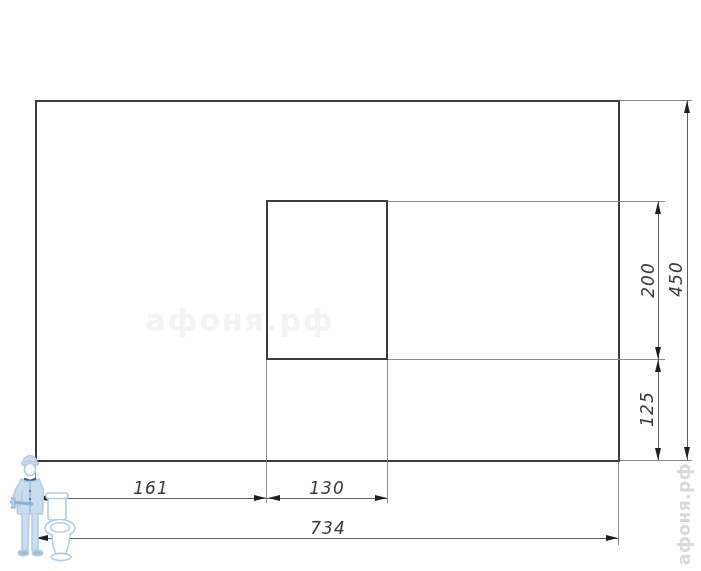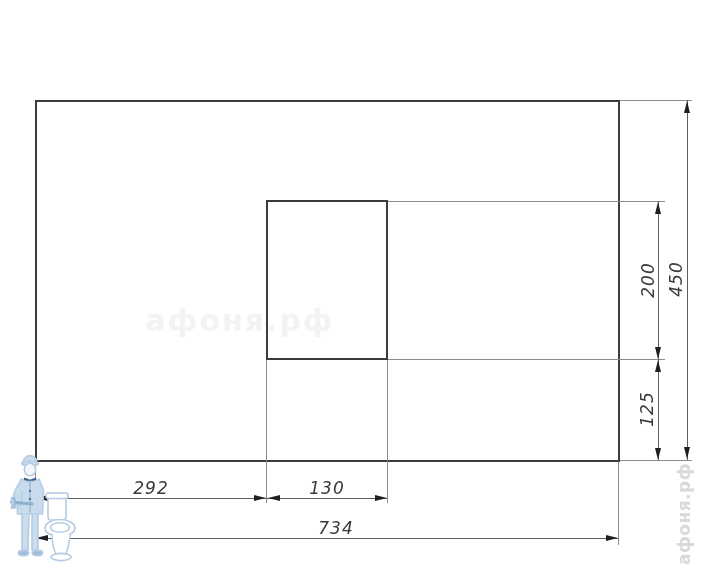--- a/index.html
+++ b/index.html
@@ -73,23 +73,23 @@
   <div class="arr arr-right" style="left:375px; top:495px;"></div>
   <div class="arr arr-left" style="left:36px;  top:535px;"></div>
   <div class="arr arr-right" style="left:606px; top:535px;"></div>
   <div class="arr arr-up" style="left:655px; top:202px;"></div>
   <div class="arr arr-down" style="left:655px; top:347px;"></div>
   <div class="arr arr-up" style="left:655px; top:360px;"></div>
   <div class="arr arr-down" style="left:655px; top:448px;"></div>
   <div class="arr arr-up" style="left:684px; top:101px;"></div>
   <div class="arr arr-down" style="left:684px; top:447px;"></div>
 
-  <div class="dim-label" style="left:151px; top:478px;">292</div>
+  <div class="dim-label" style="left:151px; top:478px;">161</div>
   <div class="dim-label" style="left:327px; top:478px;">130</div>
-  <div class="dim-label" style="left:336px; top:518px;">734</div>
+  <div class="dim-label" style="left:328px; top:518px;">734</div>
   <div class="dim-label vert" style="left:648px; top:280px;">200</div>
   <div class="dim-label vert" style="left:676px; top:279px;">450</div>
   <div class="dim-label vert" style="left:647px; top:409px;">125</div>
 
   <div class="wm-center">афоня.рф</div>
   <div class="wm-side">афоня.рф</div>
 
   <svg class="mascot" viewBox="0 0 70 118" aria-hidden="true">
     <g stroke="#b5cce2" stroke-width="1.6" fill="none" stroke-linejoin="round" stroke-linecap="round">
 

